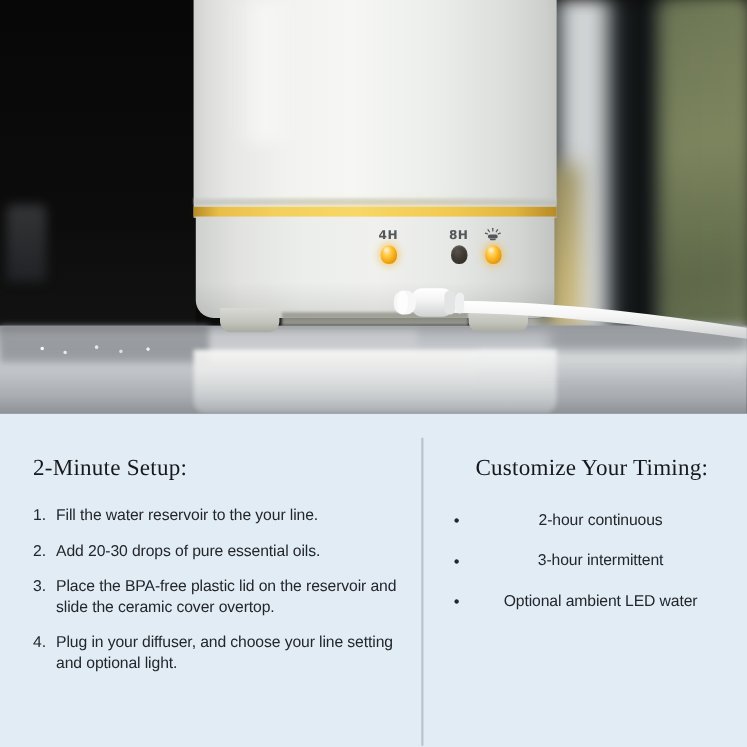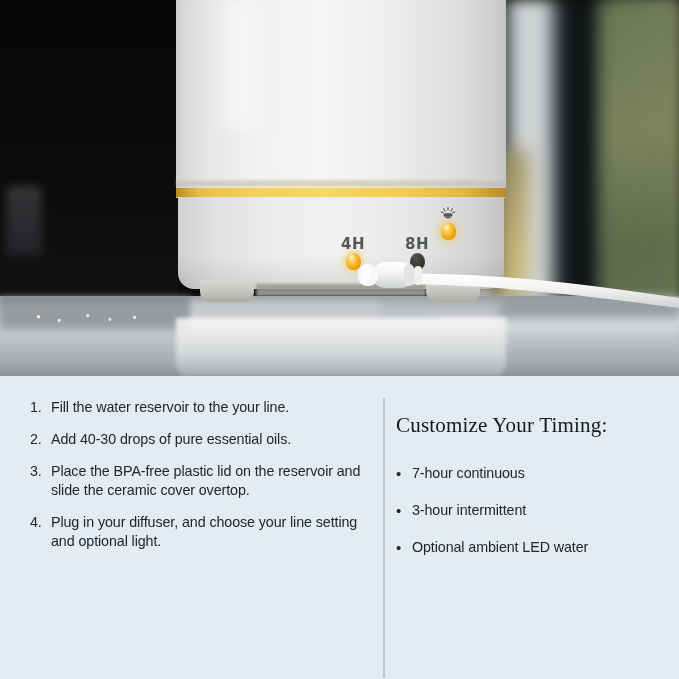--- a/index.html
+++ b/index.html
@@ -232,27 +232,26 @@
     opacity: .85;
   }
 
   
   .ctrl {
     position: absolute;
     text-align: center;
   }
   .ctrl-label {
     font-family: "DejaVu Sans", sans-serif;
-    font-size: 15px;
+    font-size: 11px;
     font-weight: 700;
     letter-spacing: .4px;
     color: #53565a;
     line-height: 10px;
     white-space: nowrap;
-    margin-top: 30px;
   }
   .lamp {
     width: 15px; height: 17px;
     margin: 4px auto 0;
     border-radius: 50% 50% 46% 46%;
   }
   .lamp.on {
     background: radial-gradient(ellipse at 38% 32%, #ffe49a 0%, #ffc53d 32%, #f0a310 62%, #c97d06 100%);
     box-shadow: 0 0 7px 2px rgba(250,183,45,.55);
   }
@@ -282,21 +281,21 @@
     position: absolute;
     left: 383px; top: 22px;
     width: 2px; height: 280px;
     background: #b6c5cf;
   }
   .col {
     position: absolute;
     top: 0;
   }
   .col-left  { left: 30px;  width: 340px; }
-  .col-right { left: 396px; width: 262px; }
+  .col-right { left: 407px; width: 262px; text-align: center; }
 
   .heading {
     font-family: "Liberation Serif", serif;
     font-size: 21px;
     font-weight: 400;
     color: #17191c;
     letter-spacing: .2px;
     margin: 37px 0 0 0;
     white-space: nowrap;
   }
@@ -414,46 +413,47 @@
       <ellipse cx="14" cy="25" rx="5" ry="11" fill="#ffffff" opacity=".75"></ellipse>
     </svg>
 
   </div>
 
   <div class="panel">
 
     <div class="divider"></div>
 
     <div class="col col-left">
+      <h2 class="heading">2-Minute Setup:</h2>
       <ol class="list">
         <li>
           <span class="marker">1.</span>
           <span class="item-text">Fill the water reservoir to the your line.</span>
         </li>
         <li>
           <span class="marker">2.</span>
-          <span class="item-text">Add 40-30 drops of pure essential oils.</span>
+          <span class="item-text">Add 20-30 drops of pure essential oils.</span>
         </li>
         <li>
           <span class="marker">3.</span>
           <span class="item-text">Place the BPA-free plastic lid on the reservoir and slide the ceramic cover overtop.</span>
         </li>
         <li>
           <span class="marker">4.</span>
           <span class="item-text">Plug in your diffuser, and choose your line setting and optional light.</span>
         </li>
       </ol>
     </div>
 
     <div class="col col-right">
       <h2 class="heading">Customize Your Timing:</h2>
       <ul class="list">
         <li>
           <span class="marker bullet">•</span>
-          <span class="item-text">7-hour continuous</span>
+          <span class="item-text">2-hour continuous</span>
         </li>
         <li>
           <span class="marker bullet">•</span>
           <span class="item-text">3-hour intermittent</span>
         </li>
         <li>
           <span class="marker bullet">•</span>
           <span class="item-text">Optional ambient LED water</span>
         </li>
       </ul>

